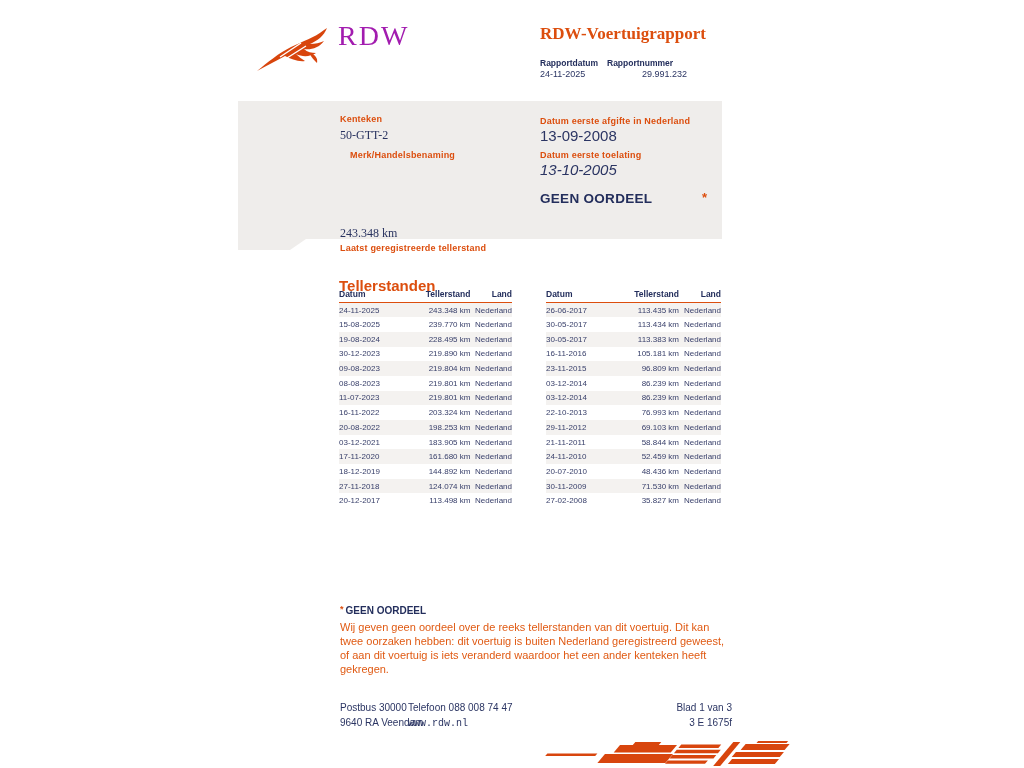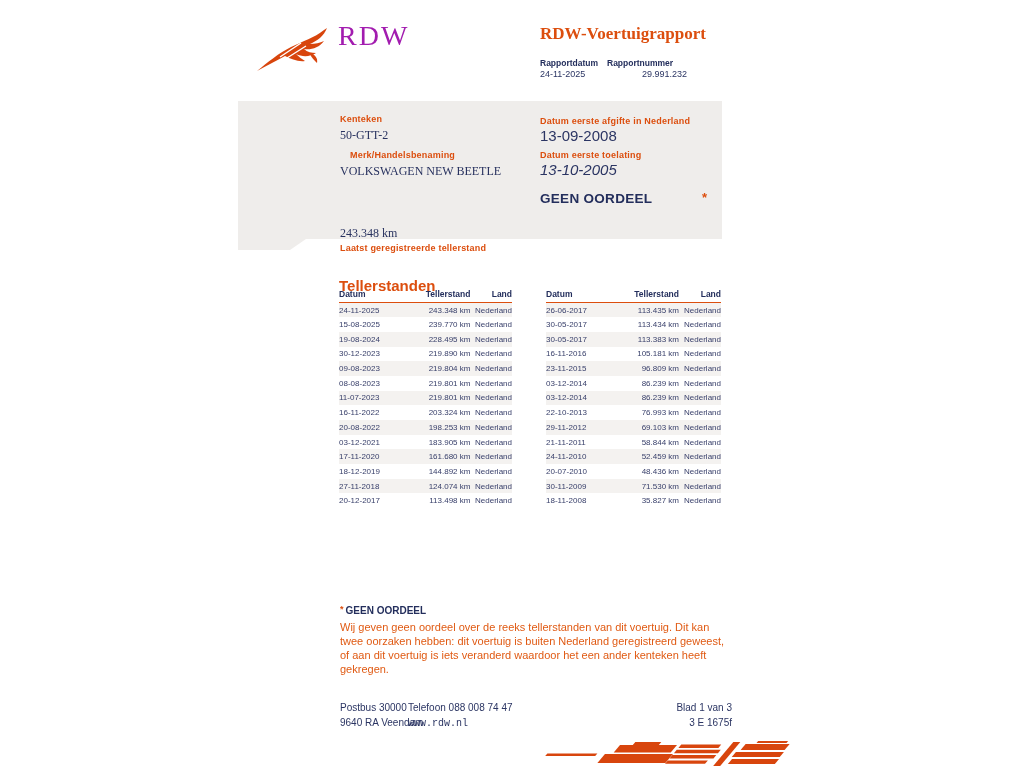--- a/index.html
+++ b/index.html
@@ -121,21 +121,20 @@
 <div id="meta-date-label" class="abs meta-label">Rapportdatum</div>
 <div id="meta-date-value" class="abs meta-value">24-11-2025</div>
 <div id="meta-num-label" class="abs meta-label">Rapportnummer</div>
 <div id="meta-num-value" class="abs meta-value">29.991.232</div>
 
 <section id="infobox" class="abs">
   <div id="kenteken-label" class="abs field-label">Kenteken</div>
   <div id="kenteken-value" class="abs field-value-lg">50-GTT-2</div>
 
   <div id="merk-label" class="abs field-label">Merk/Handelsbenaming</div>
-  <div id="merk-value" class="abs field-value-lg">VOLKSWAGEN NEW BEETLE</div>
 
   <div id="teller-label" class="abs field-label">Laatst geregistreerde tellerstand</div>
   <div id="teller-value" class="abs field-value-lg">243.348 km</div>
 
   <div id="afgifte-label" class="abs field-label">Datum eerste afgifte in Nederland</div>
   <div id="afgifte-value" class="abs field-value-sm">13-09-2008</div>
 
   <div id="toelating-label" class="abs field-label">Datum eerste toelating</div>
   <div id="toelating-value" class="abs field-value-sm">13-10-2005</div>
 
@@ -305,21 +304,21 @@
         <td>20-07-2010</td>
         <td>48.436 km</td>
         <td>Nederland</td>
       </tr>
       <tr>
         <td>30-11-2009</td>
         <td>71.530 km</td>
         <td>Nederland</td>
       </tr>
       <tr>
-        <td>18-11-2008</td>
+        <td>27-02-2008</td>
         <td>35.827 km</td>
         <td>Nederland</td>
       </tr>
     </tbody>
 </table>
 
 <div id="footnote-title" class="abs">
   <span class="mark">*</span><span>GEEN OORDEEL</span>
 </div>
 <p id="footnote-text" class="abs">Wij geven geen oordeel over de reeks tellerstanden van dit voertuig. Dit kan twee oorzaken hebben: dit voertuig is buiten Nederland geregistreerd geweest, of aan dit voertuig is iets veranderd waardoor het een ander kenteken heeft gekregen.</p>

